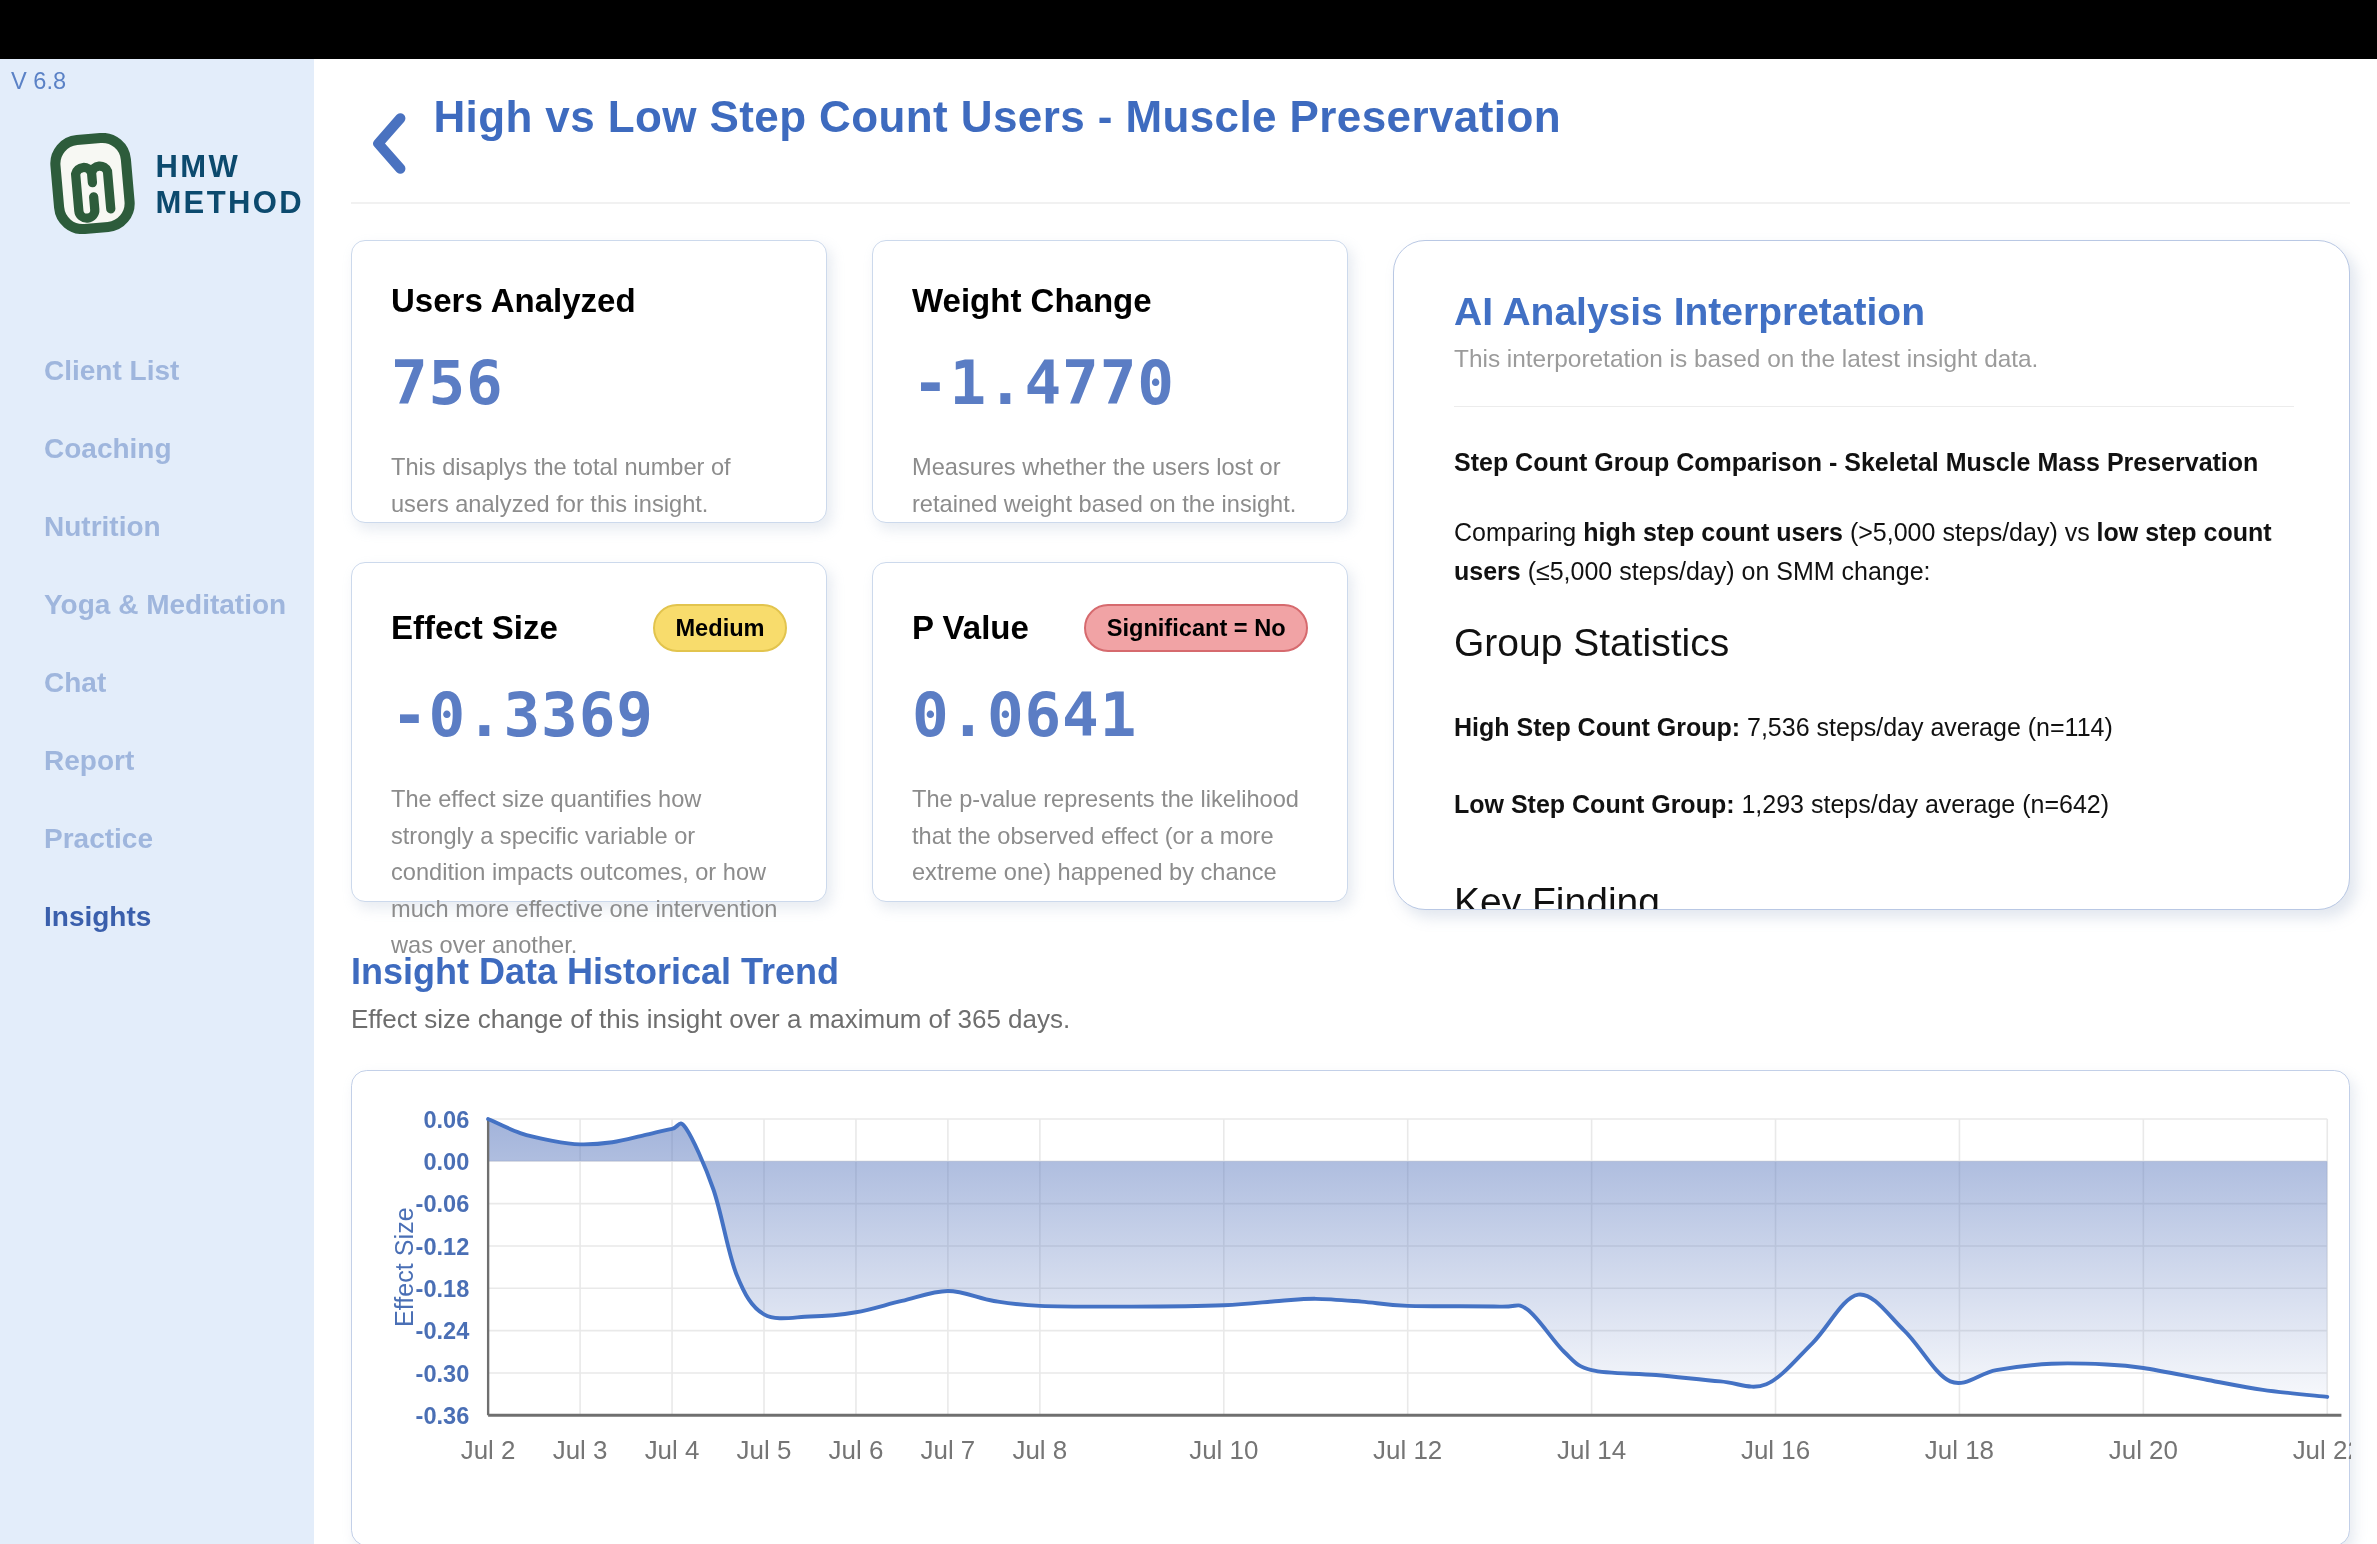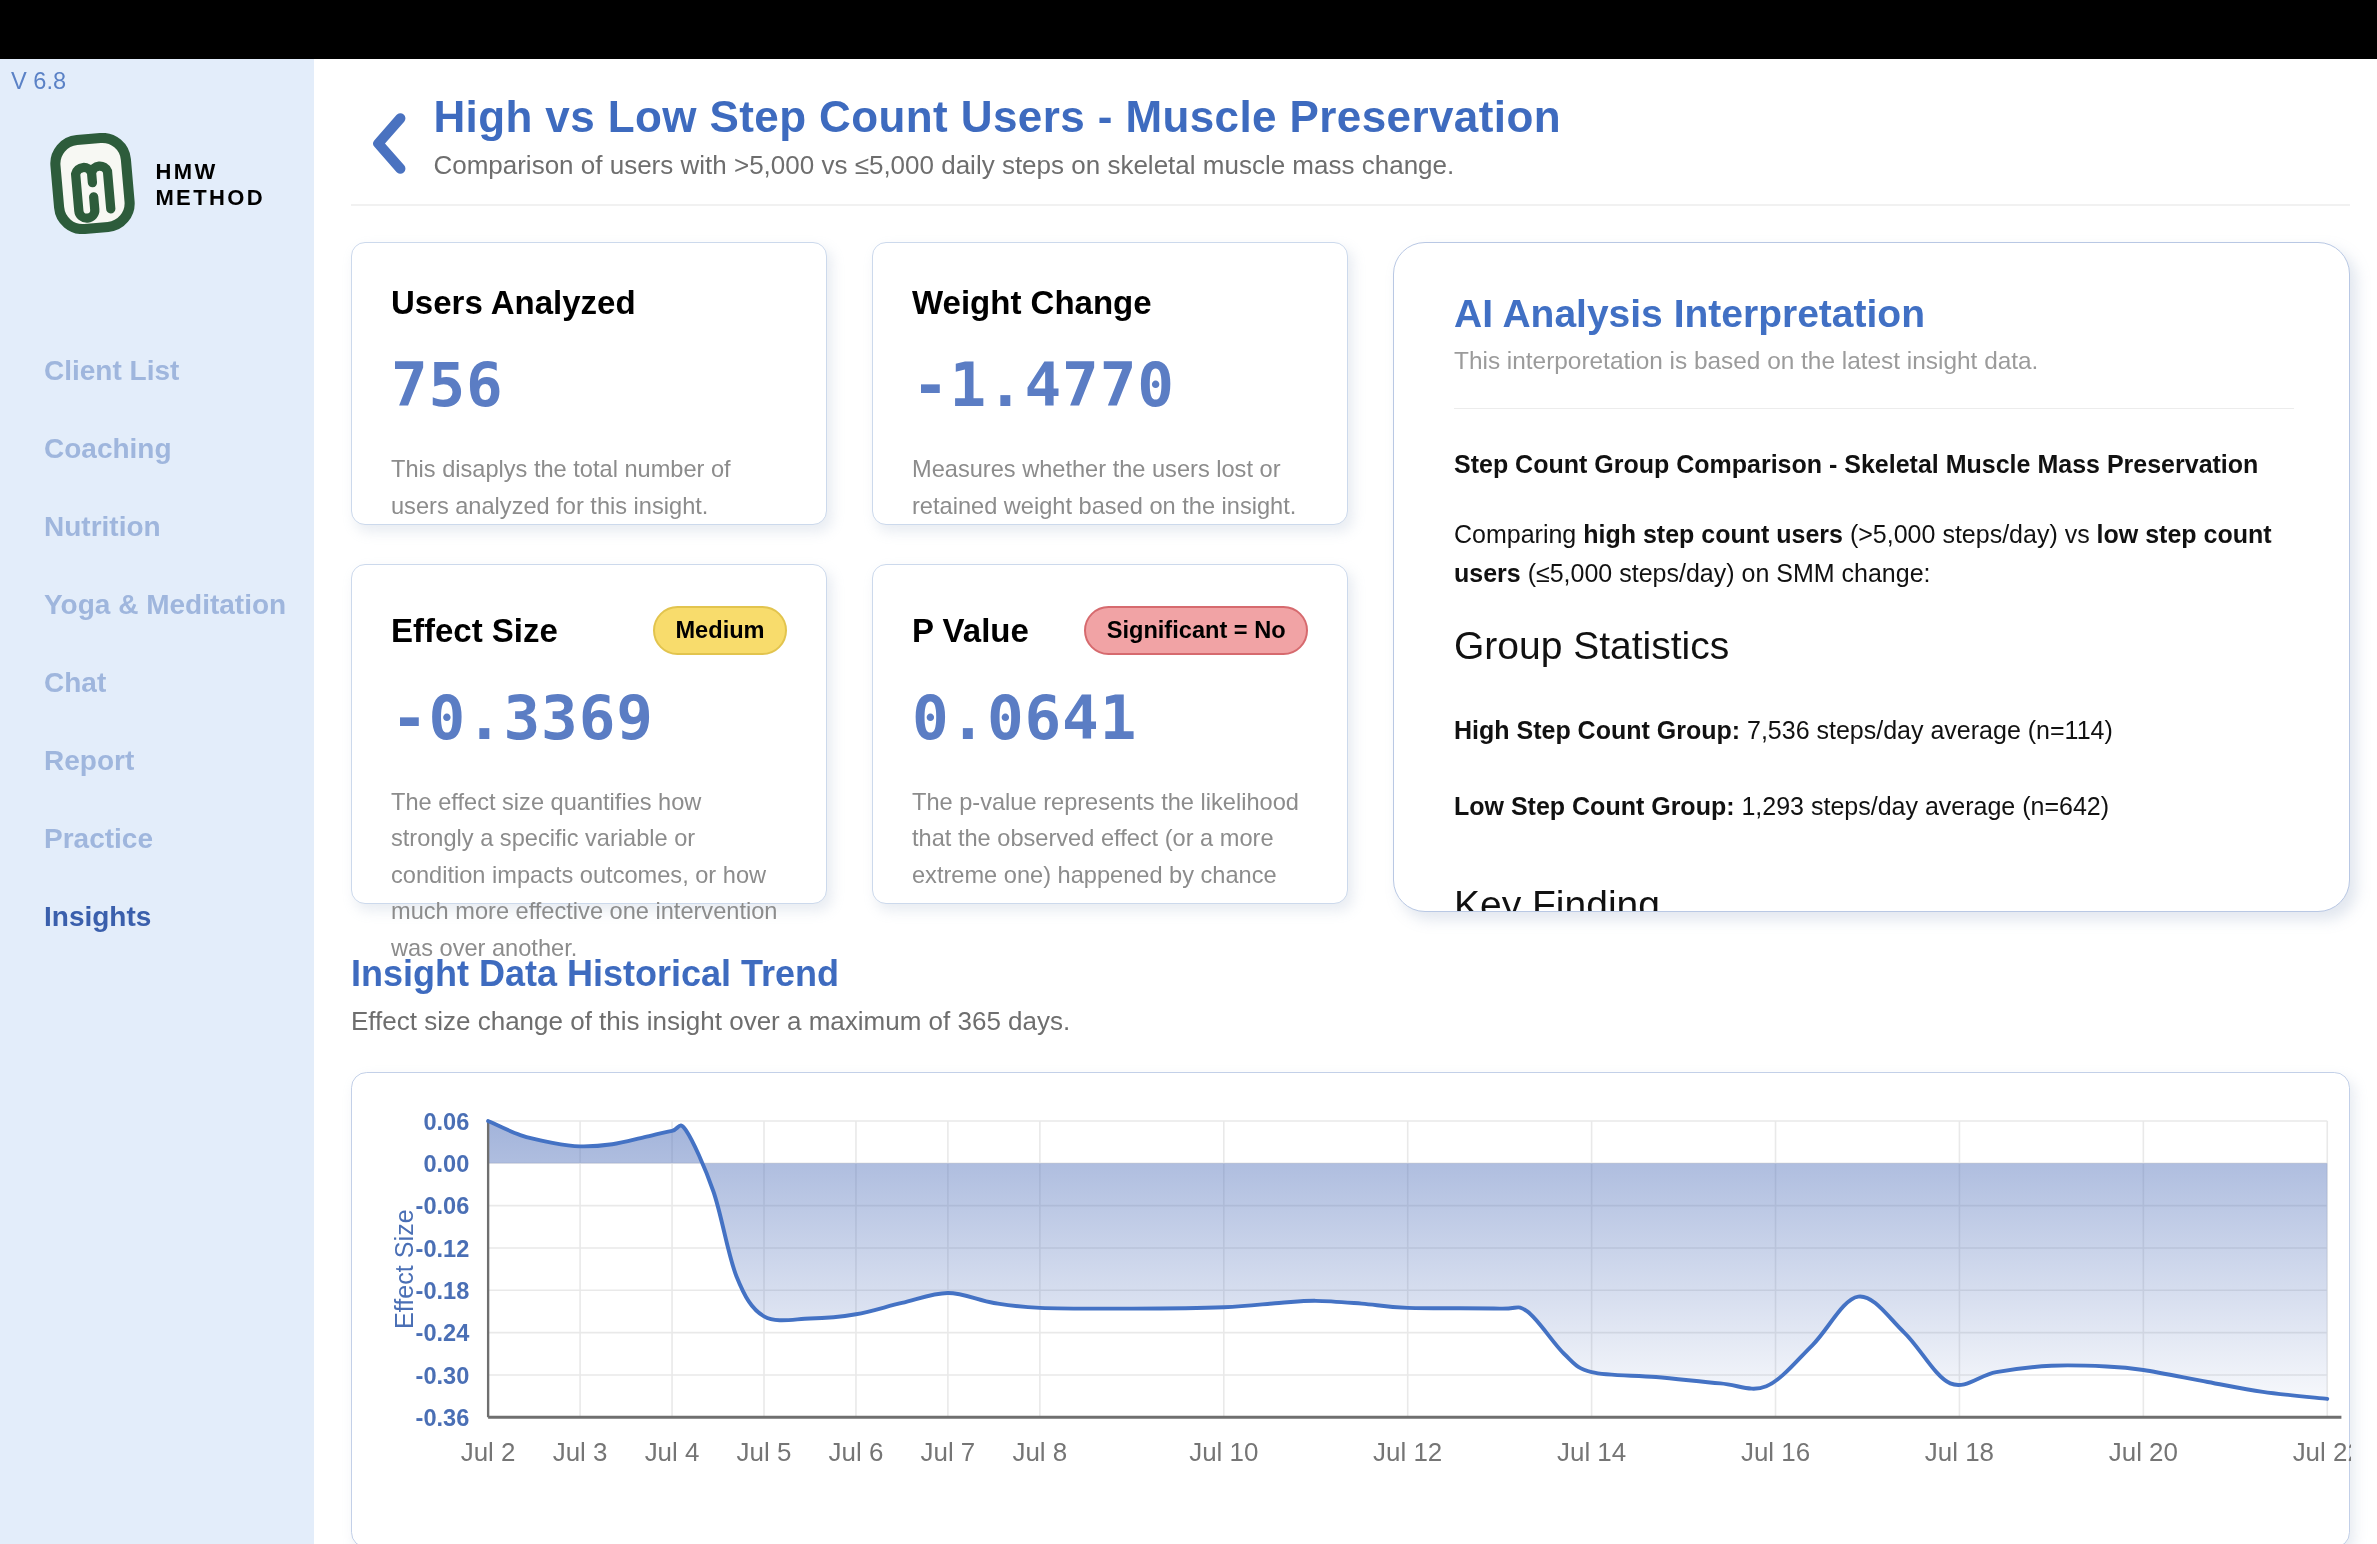--- a/index.html
+++ b/index.html
@@ -14,21 +14,21 @@
   
   .topbar { position: absolute; top:0; left:0; width:100%; height:59px; background:#000; }
 
   
   .sidebar {
     position: absolute; left:0; top:59px; bottom:0; width:342px;
     background:#e3edfa;
   }
   .version { padding:9.4px 0 0 11px; font-size:23.6px; color:#5b82c6; }
   .brand-row { display:flex; align-items:center; gap:20.4px; margin:38px 0 0 50px; }
-  .brand-text { font-size:22px; font-weight:800; letter-spacing:2.4px; line-height:1.18; color:#000000; }
+  .brand-text { font-size:31px; font-weight:800; letter-spacing:2.4px; line-height:1.18; color:#0c4a6e; }
   .nav { margin-top:118px; list-style:none; }
   .nav li {
     padding:0 0 0 44px; margin-bottom:46px;
     font-size:28px; font-weight:700; color:#9fb6dd; cursor:pointer;
   }
   .nav li.active { color:#3a5fac; }
 
   
   .main { position:absolute; left:314px; top:59px; right:0; bottom:0; padding:33px 27px 0 37px; background:#fff; }
 
@@ -131,21 +131,20 @@
   <div class="page-header">
     <button class="back-btn" aria-label="back">
       <span>
         <svg width="35" height="63" viewBox="0 0 44 80">
           <path d="M37 8 L9 40 L37 72" fill="none" stroke="#4a72c0" stroke-width="13" stroke-linecap="round" stroke-linejoin="round"></path>
         </svg>
       </span>
     </button>
     <div>
       <h1 class="page-title">High vs Low Step Count Users - Muscle Preservation</h1>
-      <div class="page-subtitle">Comparison of users with &gt;5,000 vs ≤5,000 daily steps on skeletal muscle mass change.</div>
     </div>
   </div>
   <div class="header-divider"></div>
 
   <div class="grid">
 
     <section class="metric-card">
       <div class="card-head">
         <h2 class="card-title">Users Analyzed</h2>
       </div>

